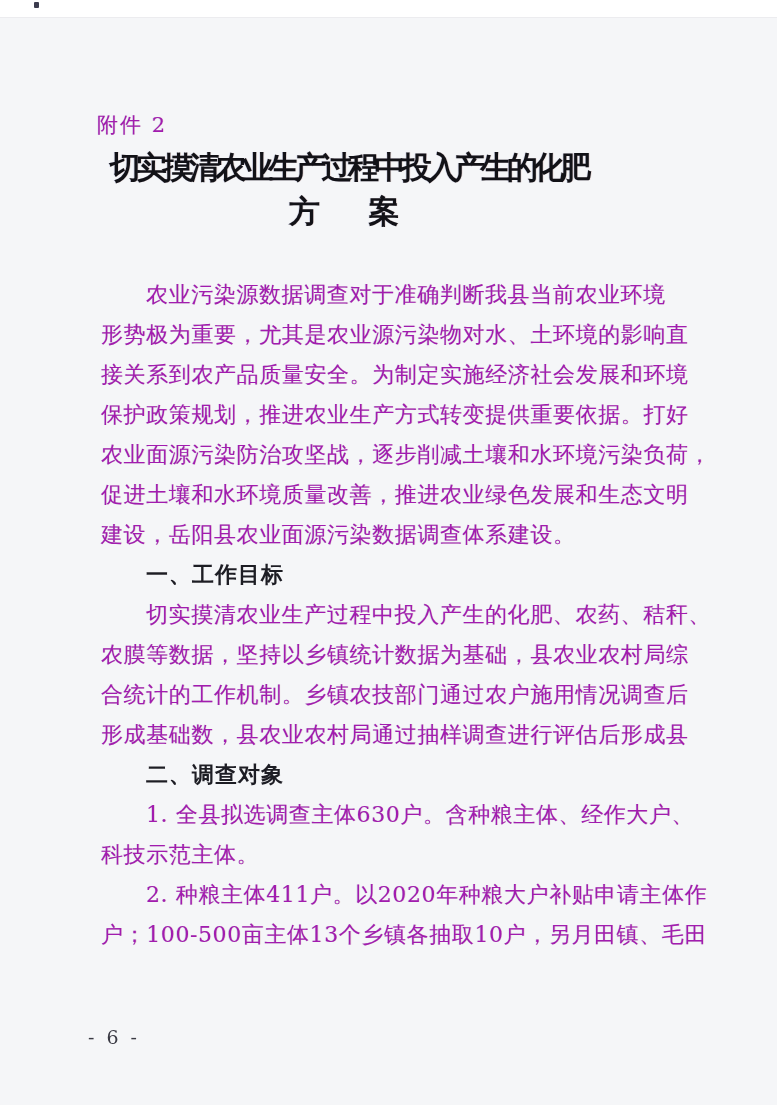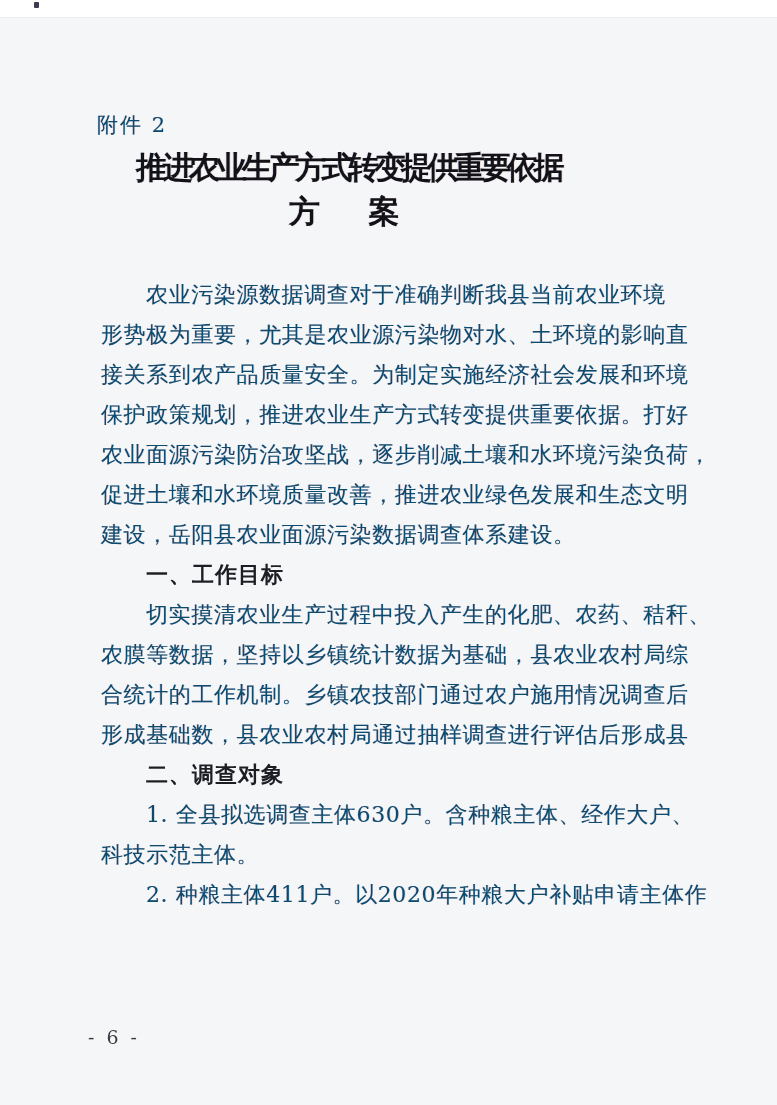--- a/index.html
+++ b/index.html
@@ -15,21 +15,21 @@
   }
   .top-strip{
     position:absolute;left:0;top:0;width:777px;height:17px;
     background:#ffffff;border-bottom:1px solid #ececef;
   }
   .artifact-dot{
     position:absolute;left:34px;top:2px;width:5px;height:6px;
     background:#3c3c4e;border-radius:1px;
   }
   .ink{
-    color:#0c4a6e;
+    color:#a21caf;
     text-shadow:0.6px 0 0 rgba(150,45,30,0.16), -0.6px 0 0 rgba(35,55,160,0.16);
   }
   .attachment-label{
     position:absolute;left:97px;top:111px;
     font-size:21px;letter-spacing:2px;white-space:nowrap;
   }
   .title-1{
     position:absolute;left:348px;top:147px;transform:translateX(-50%);
     font-size:31px;font-weight:bold;letter-spacing:-4.5px;
     color:#121217;white-space:nowrap;
@@ -63,36 +63,37 @@
 </style>
 </head>
 <body>
 
 <div class="page">
   <div class="top-strip"></div>
   <div class="artifact-dot"></div>
 
   <div class="attachment-label ink">附件 2</div>
 
-  <div class="title-1">推进农业生产方式转变提供重要依据</div>
+  <div class="title-1">切实摸清农业生产过程中投入产生的化肥</div>
   <div class="title-2">方　　案</div>
 
   <div class="body-lines">
     <div class="ln ind ink">农业污染源数据调查对于准确判断我县当前农业环境</div>
     <div class="ln ink">形势极为重要，尤其是农业源污染物对水、土环境的影响直</div>
     <div class="ln ink">接关系到农产品质量安全。为制定实施经济社会发展和环境</div>
     <div class="ln ink">保护政策规划，推进农业生产方式转变提供重要依据。打好</div>
     <div class="ln ink">农业面源污染防治攻坚战，逐步削减土壤和水环境污染负荷，</div>
     <div class="ln ink">促进土壤和水环境质量改善，推进农业绿色发展和生态文明</div>
     <div class="ln ink">建设，岳阳县农业面源污染数据调查体系建设。</div>
     <div class="ln hd">一、工作目标</div>
     <div class="ln ind ink">切实摸清农业生产过程中投入产生的化肥、农药、秸秆、</div>
     <div class="ln ink">农膜等数据，坚持以乡镇统计数据为基础，县农业农村局综</div>
     <div class="ln ink">合统计的工作机制。乡镇农技部门通过农户施用情况调查后</div>
     <div class="ln ink">形成基础数，县农业农村局通过抽样调查进行评估后形成县</div>
     <div class="ln hd">二、调查对象</div>
     <div class="ln ind ink">1. 全县拟选调查主体630户。含种粮主体、经作大户、</div>
     <div class="ln ink">科技示范主体。</div>
     <div class="ln ind ink">2. 种粮主体411户。以2020年种粮大户补贴申请主体作</div>
+    <div class="ln ink">户；100-500亩主体13个乡镇各抽取10户，另月田镇、毛田</div>
   </div>
 
   <div class="page-number">- 6 -</div>
 </div>
 
 </body></html>

